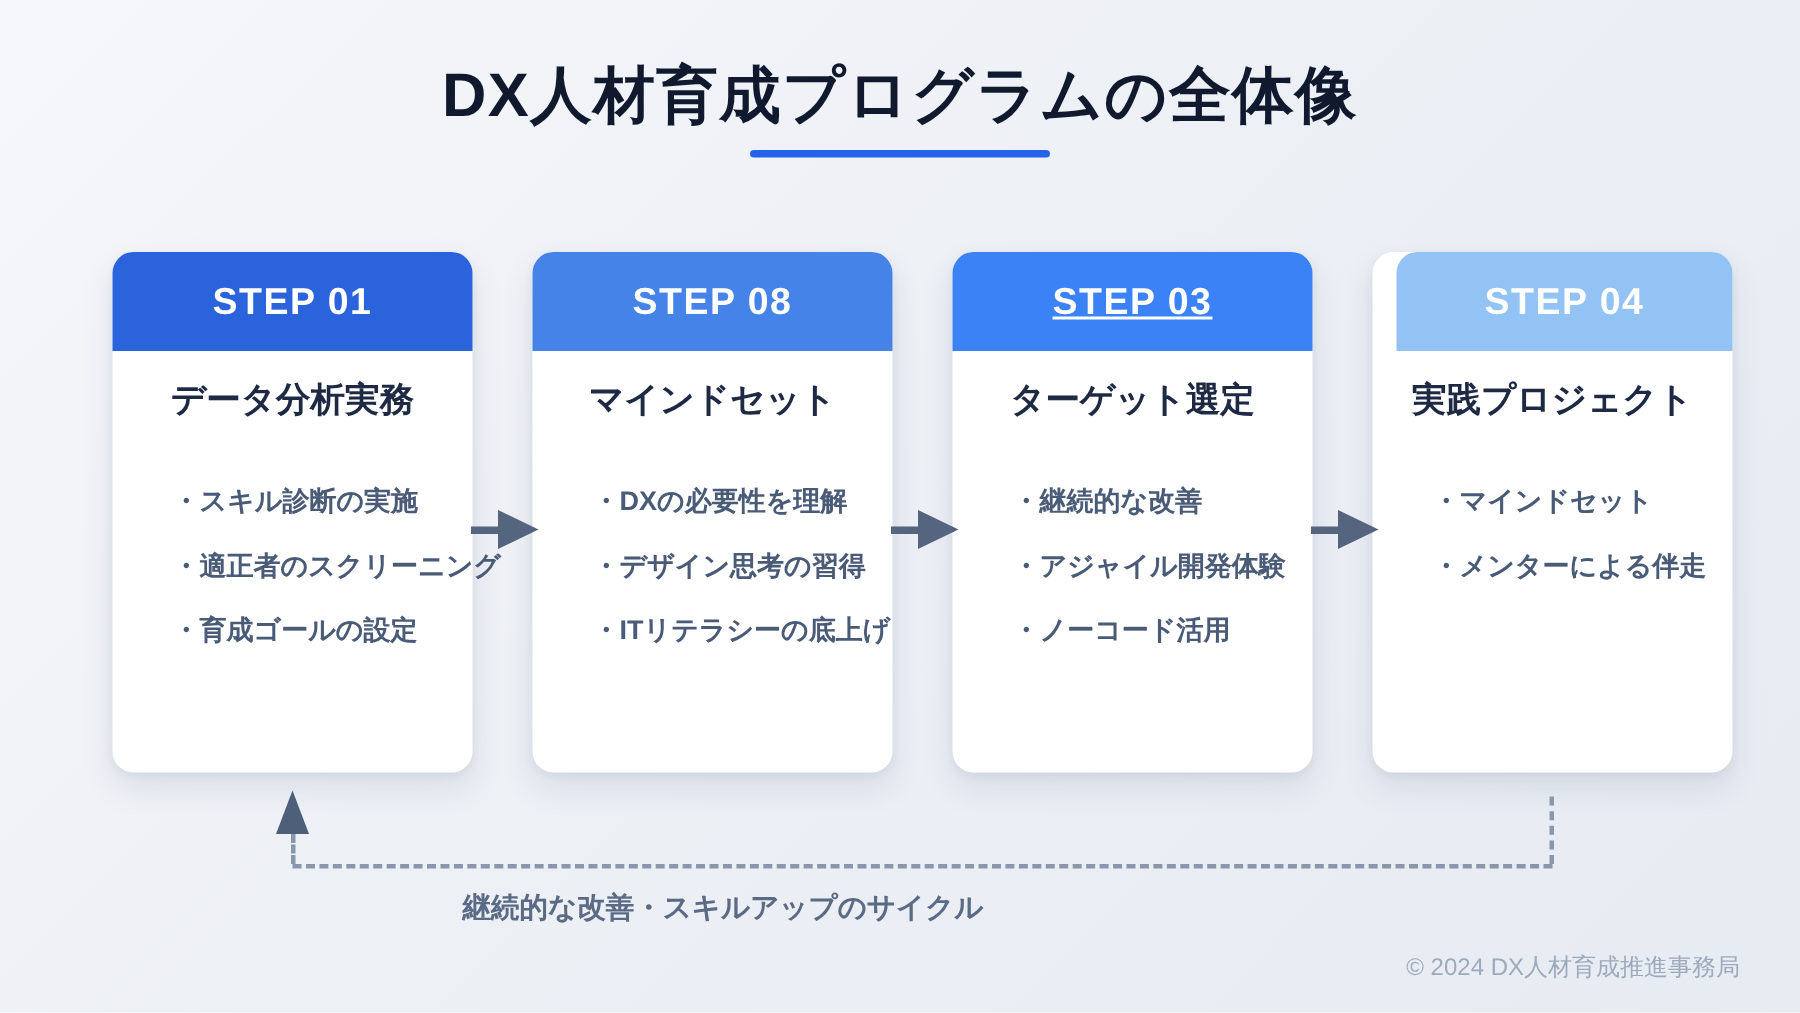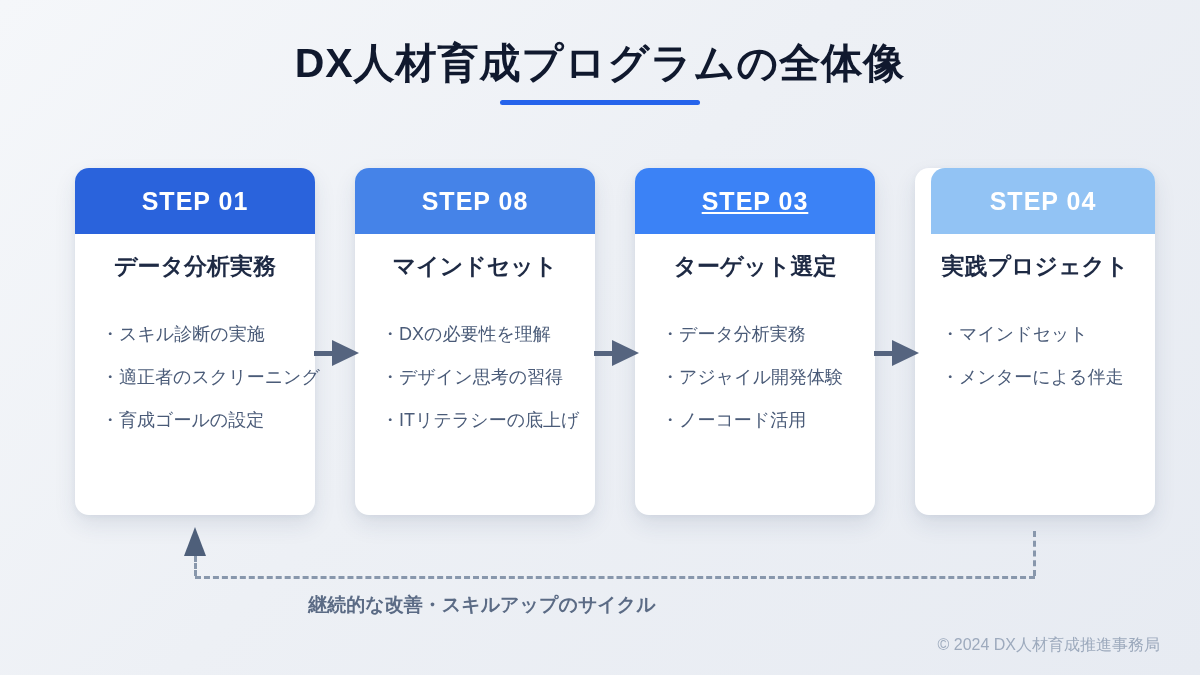--- a/index.html
+++ b/index.html
@@ -23,21 +23,21 @@
   }
   .card-0{left:75px}.card-1{left:355px}.card-2{left:635px}.card-3{left:915px}
   .step-header{
     height:66px;border-radius:14px 14px 0 0;display:flex;align-items:center;justify-content:center;
     color:#ffffff;font-size:25px;font-weight:700;letter-spacing:1px;
   }
   .step-title{
     margin-top:17px;text-align:center;font-size:23px;font-weight:700;color:#1e2a44;
     white-space:nowrap;
   }
-  .step-items{margin-top:43px;padding-left:26px;}
+  .step-items{margin-top:43px;padding-left:40px;font-weight:bold;}
   .step-item{
     font-size:18px;color:#4a5b78;margin-bottom:25px;white-space:nowrap;line-height:18px;
   }
   .flow-arrow{position:absolute;top:340px;width:46px;height:26px;}
   .arrow-0{left:314px}.arrow-1{left:594px}.arrow-2{left:874px}
   .flow-arrow .tail{position:absolute;left:0;top:11px;width:20px;height:5px;background:#55647f;}
   .flow-arrow .head{
     position:absolute;left:18px;top:0;width:0;height:0;
     border-top:13px solid transparent;border-bottom:13px solid transparent;border-left:27px solid #55647f;
   }
@@ -81,21 +81,21 @@
       <div class="step-item">・DXの必要性を理解</div>
       <div class="step-item">・デザイン思考の習得</div>
       <div class="step-item">・ITリテラシーの底上げ</div>
     </div>
   </div>
 
   <div class="step-card card-2">
     <div class="step-header" style="background: #3b82f6; text-decoration: underline;">STEP 03</div>
     <div class="step-title">ターゲット選定</div>
     <div class="step-items">
-      <div class="step-item">・データ分析実務</div>
+      <div class="step-item">・継続的な改善</div>
       <div class="step-item">・アジャイル開発体験</div>
       <div class="step-item">・ノーコード活用</div>
     </div>
   </div>
 
   <div class="step-card card-3">
     <div class="step-header" style="background: rgb(146, 195, 244); margin-left: 16px;">STEP 04</div>
     <div class="step-title">実践プロジェクト</div>
     <div class="step-items">
       <div class="step-item">・マインドセット</div>

